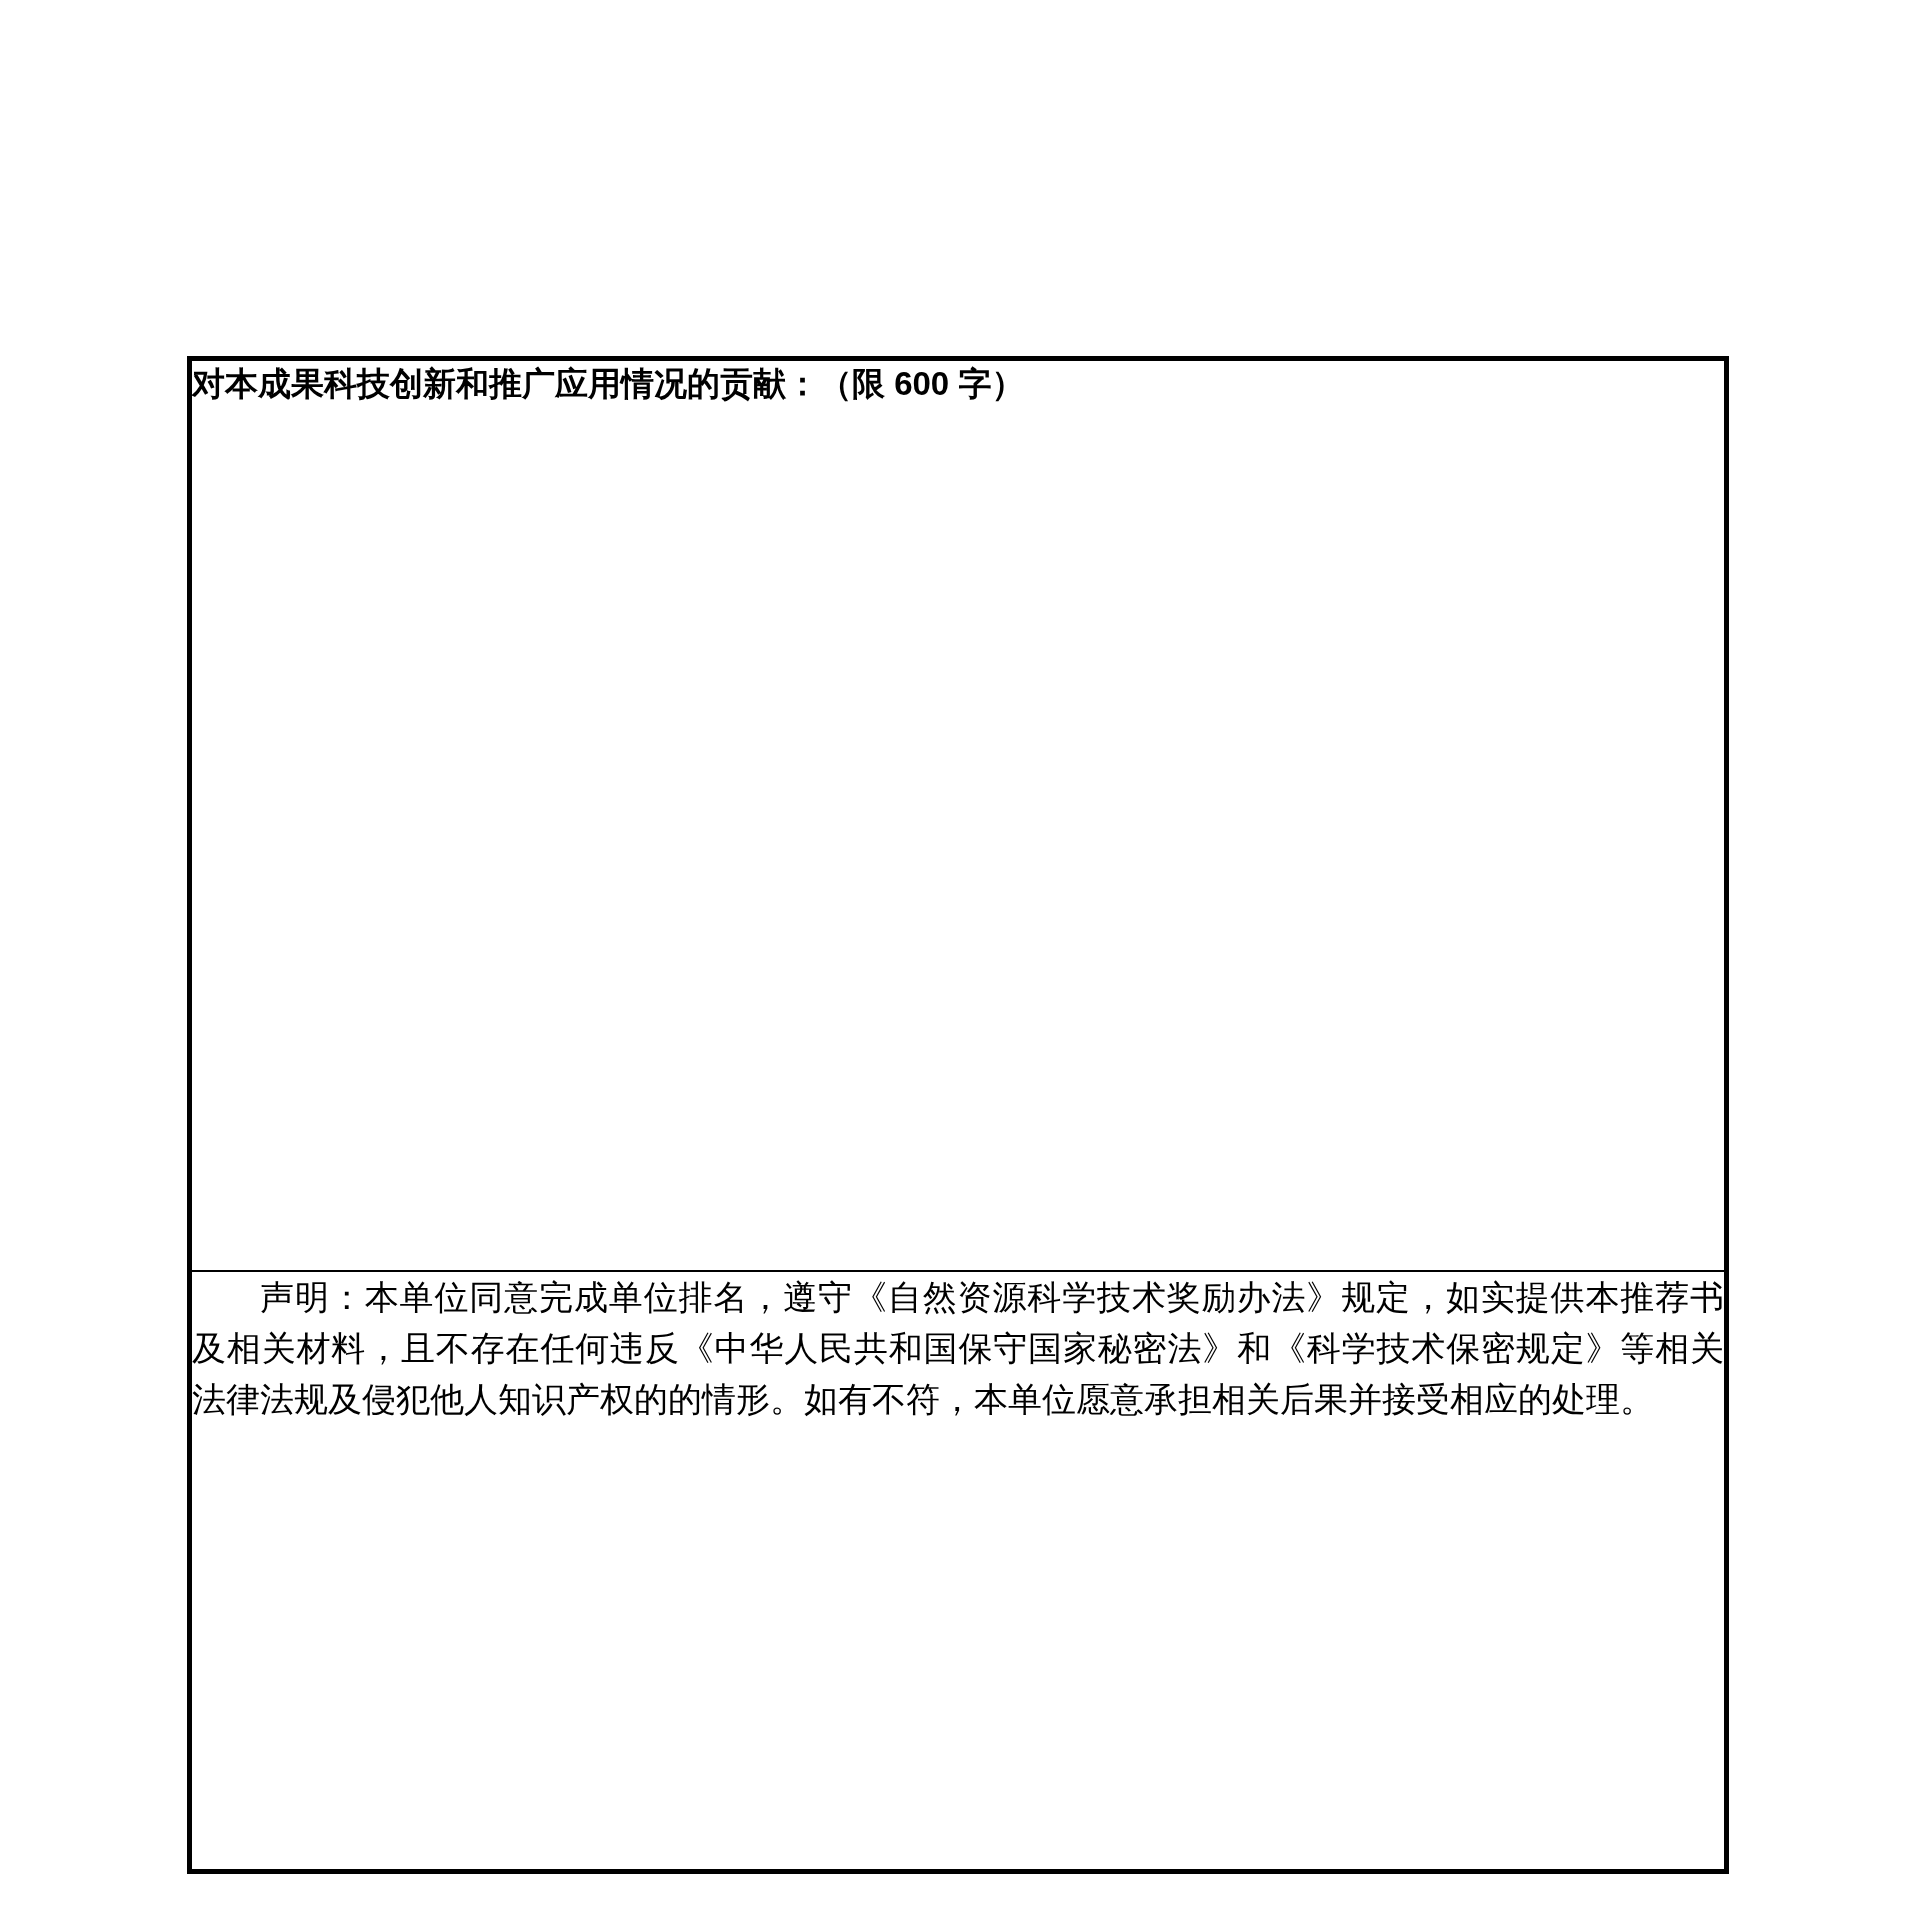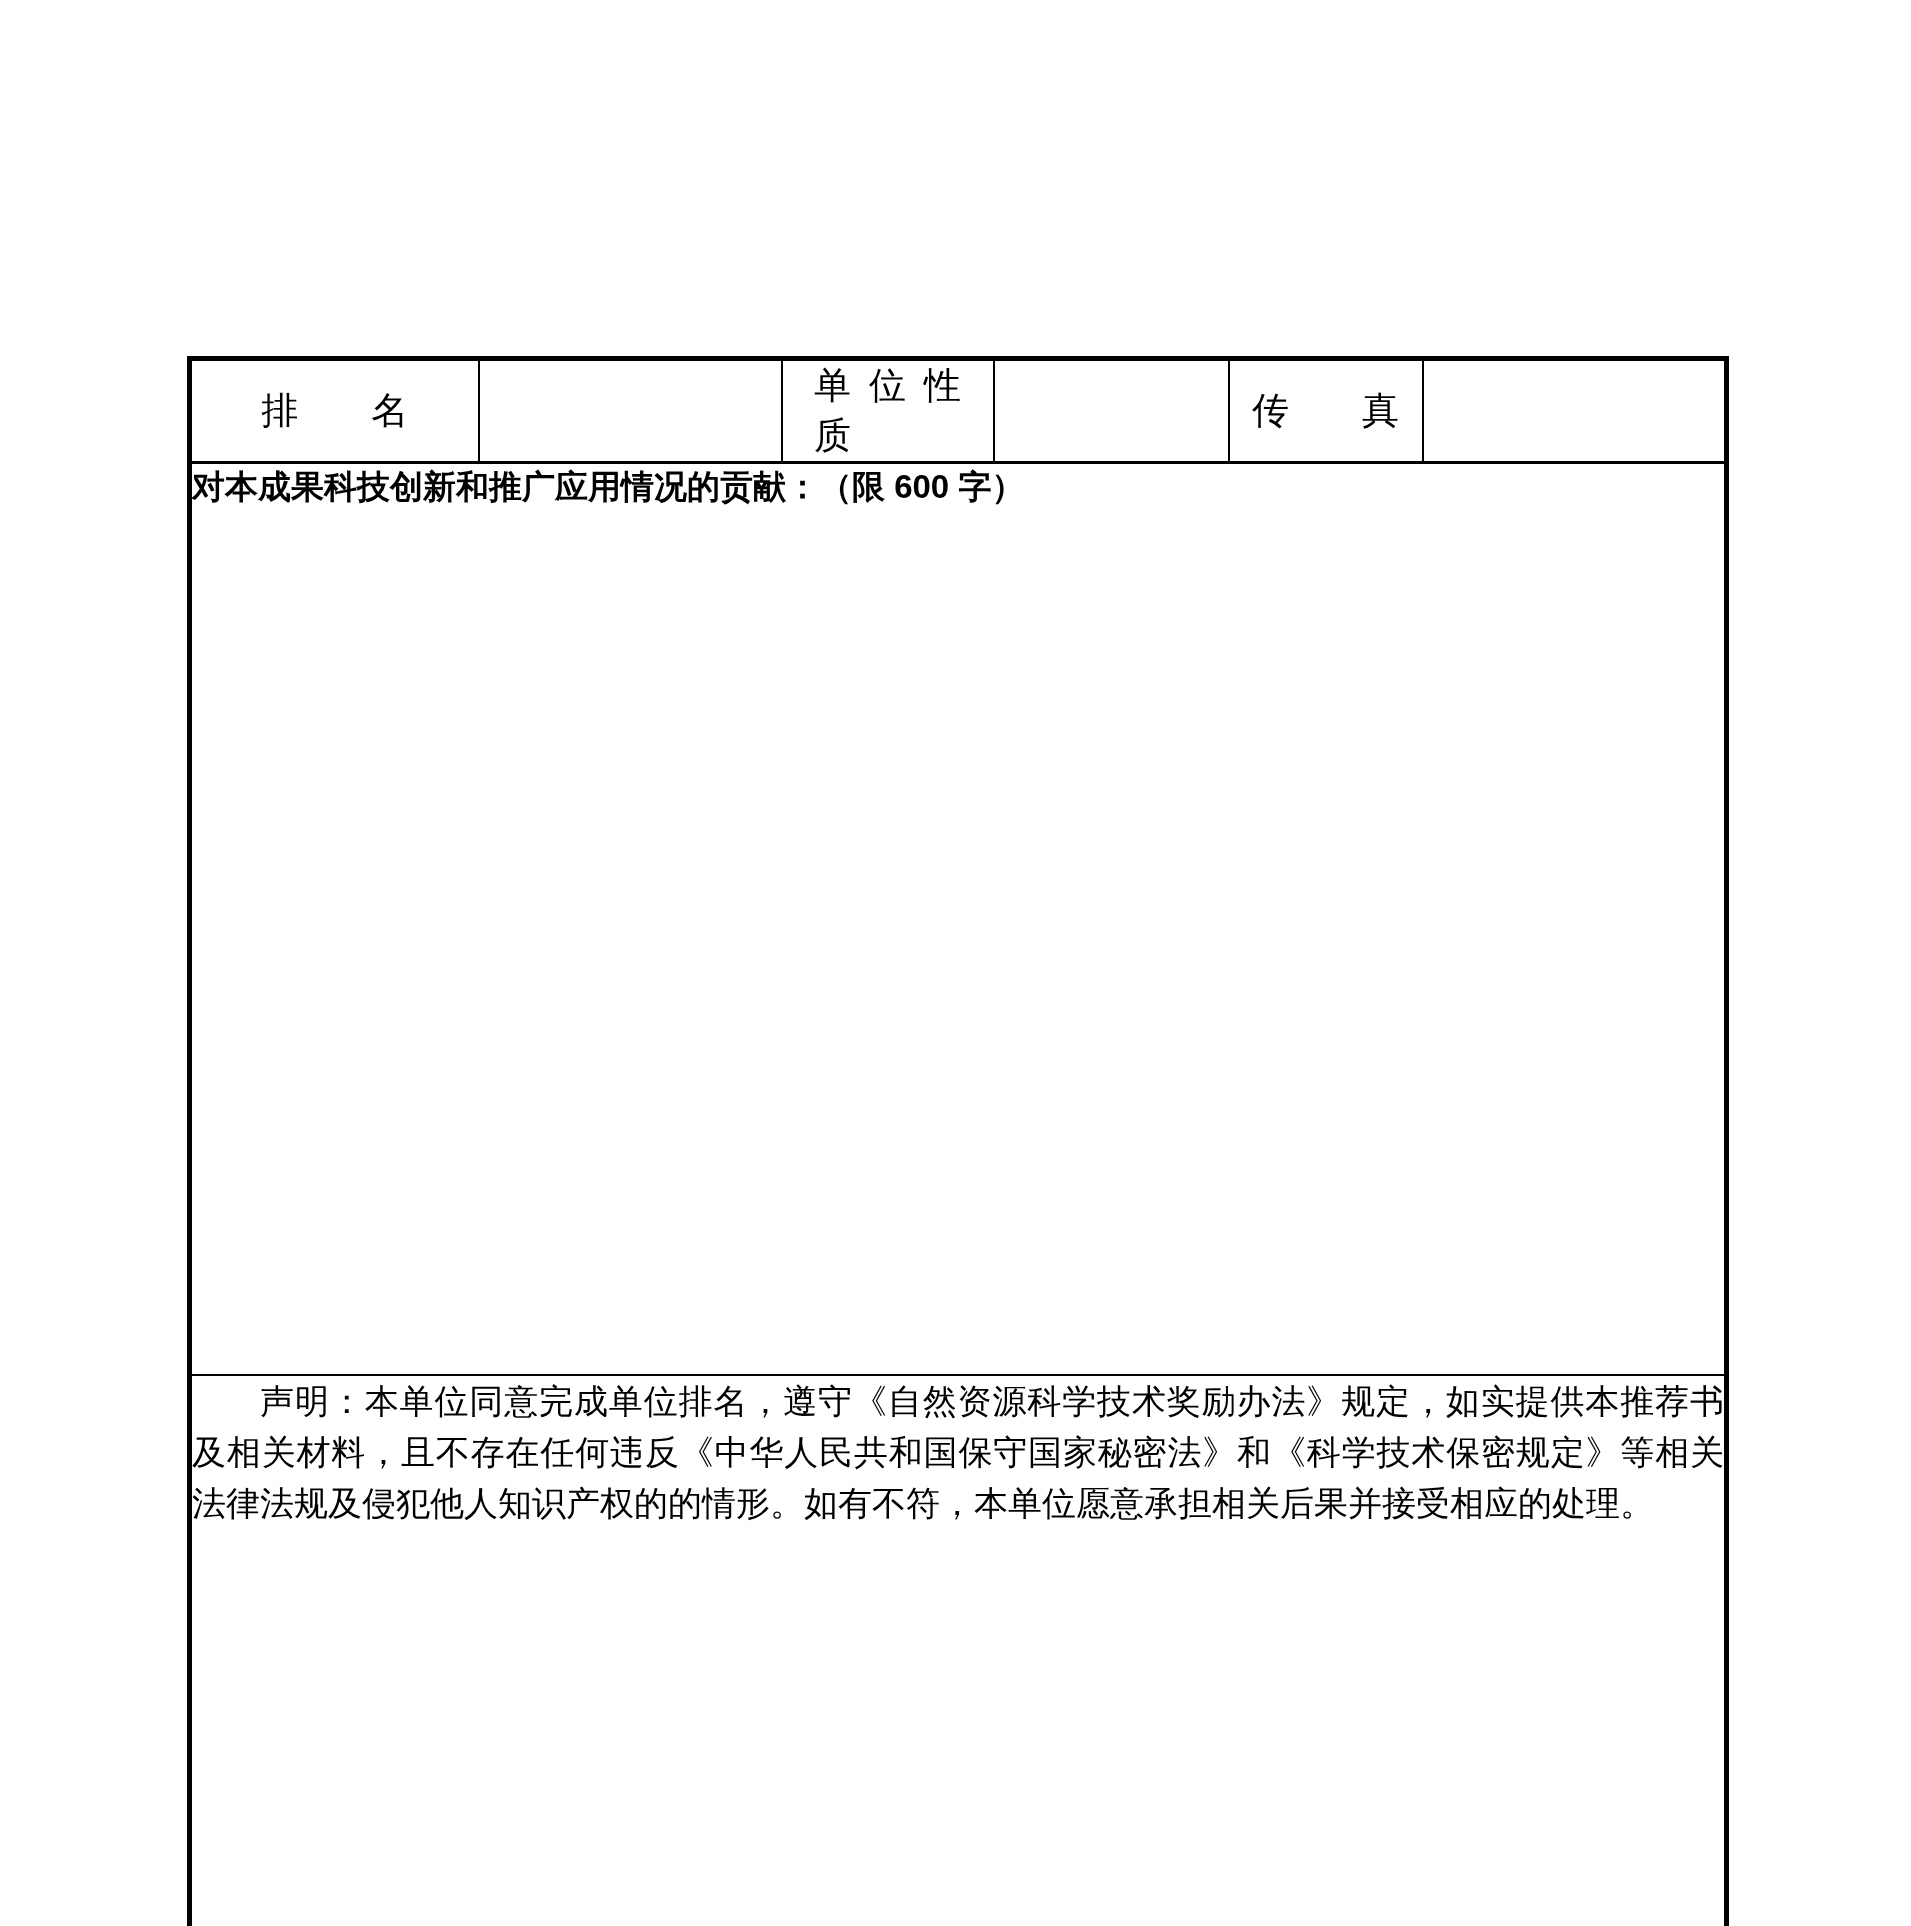--- a/index.html
+++ b/index.html
@@ -96,28 +96,20 @@
       <col style="width:289px">
       <col style="width:303px">
       <col style="width:212px">
       <col style="width:235px">
       <col style="width:194px">
       <col style="width:304px">
     </colgroup>
 
     <tbody>
 
-    <tr class="fieldrow" style="height:104px">
-      <td class="lab"><span class="jl">排名</span></td>
-      <td class="val"></td>
-      <td class="lab"><span class="jl">单位性质</span></td>
-      <td class="val"></td>
-      <td class="lab"><span class="jl">传真</span></td>
-      <td class="val"></td>
-    </tr>
 
 
 
 
     <tr class="contrib-row" style="height:912px">
       <td class="contrib-cell" colspan="6">
         <div class="contrib-heading">对本成果科技创新和推广应用情况的贡献：（限 600 字）</div>
         <div class="contrib-content"></div>
       </td>
     </tr>

